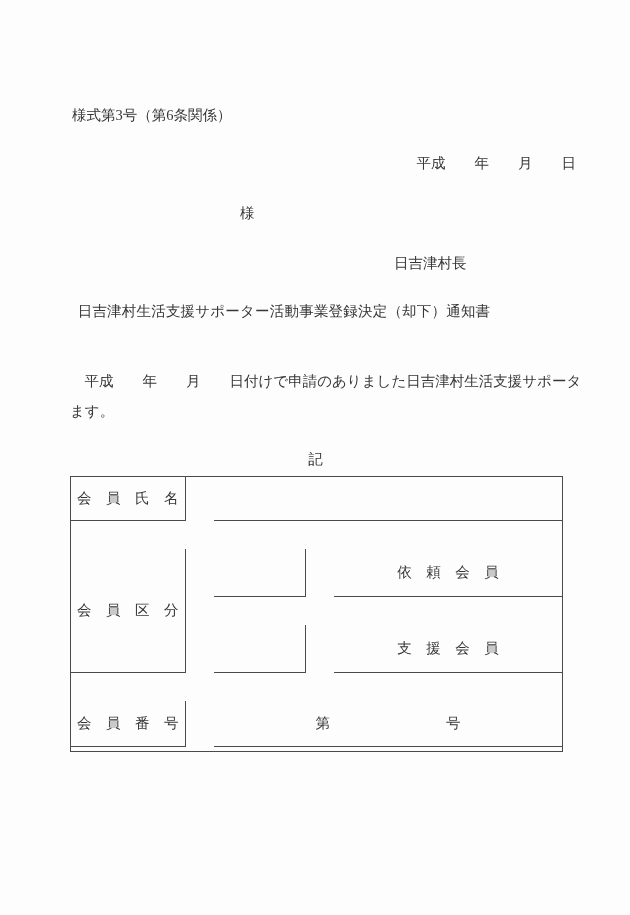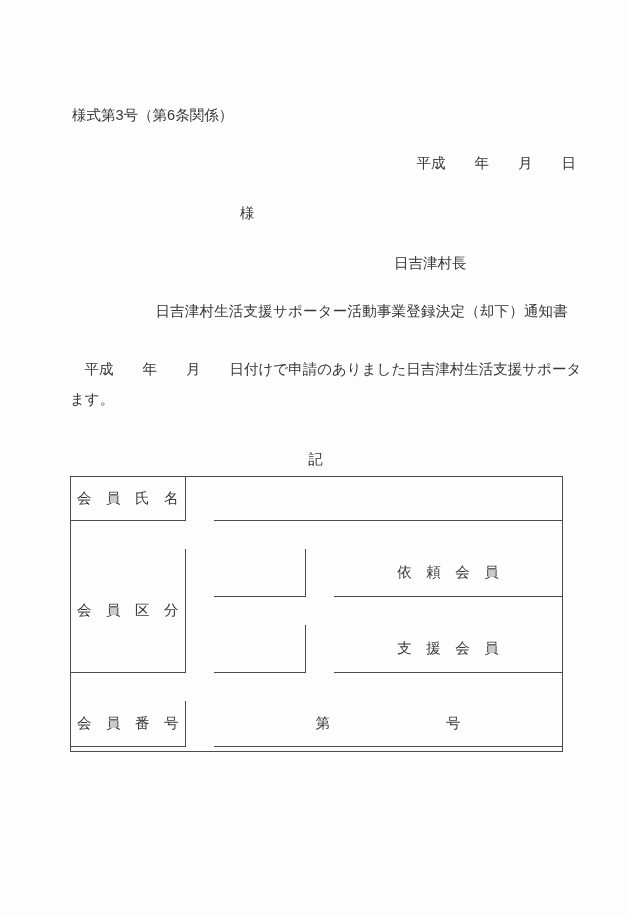--- a/index.html
+++ b/index.html
@@ -7,32 +7,32 @@
     padding: 0;
     background: #e9e9e9;
   }
   .page {
     position: relative;
     width: 630px;
     height: 915px;
     margin: 0 auto;
     background: #fdfdfd;
     color: #363636;
-    font-family: Liberation Sans, sans-serif;
+    font-family: Liberation Serif, serif;
     font-size: 14.5px;
     overflow: hidden;
   }
   .abs { position: absolute; white-space: nowrap; }
 
   .form-number   { left: 72px;  top: 106px; }
   .date-line     { right: 54px; top: 154px; }
   .addressee     { left: 240px; top: 204px; }
   .sender        { left: 394px; top: 254px; text-align: center; }
-  .doc-title     { left: 0; top: 302px; width: 568px; text-align: right; letter-spacing: 0.2px; }
-  .body-par      { left: 70px; top: 354px; width: 520px; line-height: 30px; }
+  .doc-title     { left: 0; top: 302px; width: 568px; text-align: center; letter-spacing: 0.2px; }
+  .body-par      { left: 70px; top: 366px; width: 520px; line-height: 30px; }
   .body-par div  { white-space: nowrap; }
   .record-head   { left: 70px; top: 450px; width: 491px; text-align: center; }
 
   .decision-table {
     position: absolute;
     left: 70px; top: 476px;
     width: 491px; height: 274px;
     display: grid;
     grid-template-columns: 115px 92px 1fr;
     grid-template-rows: 44px 48px 48px 46px auto;

